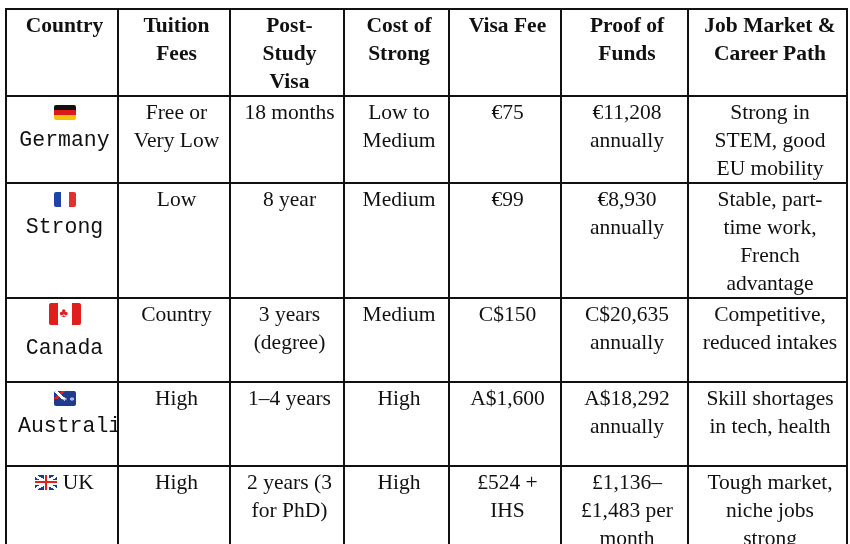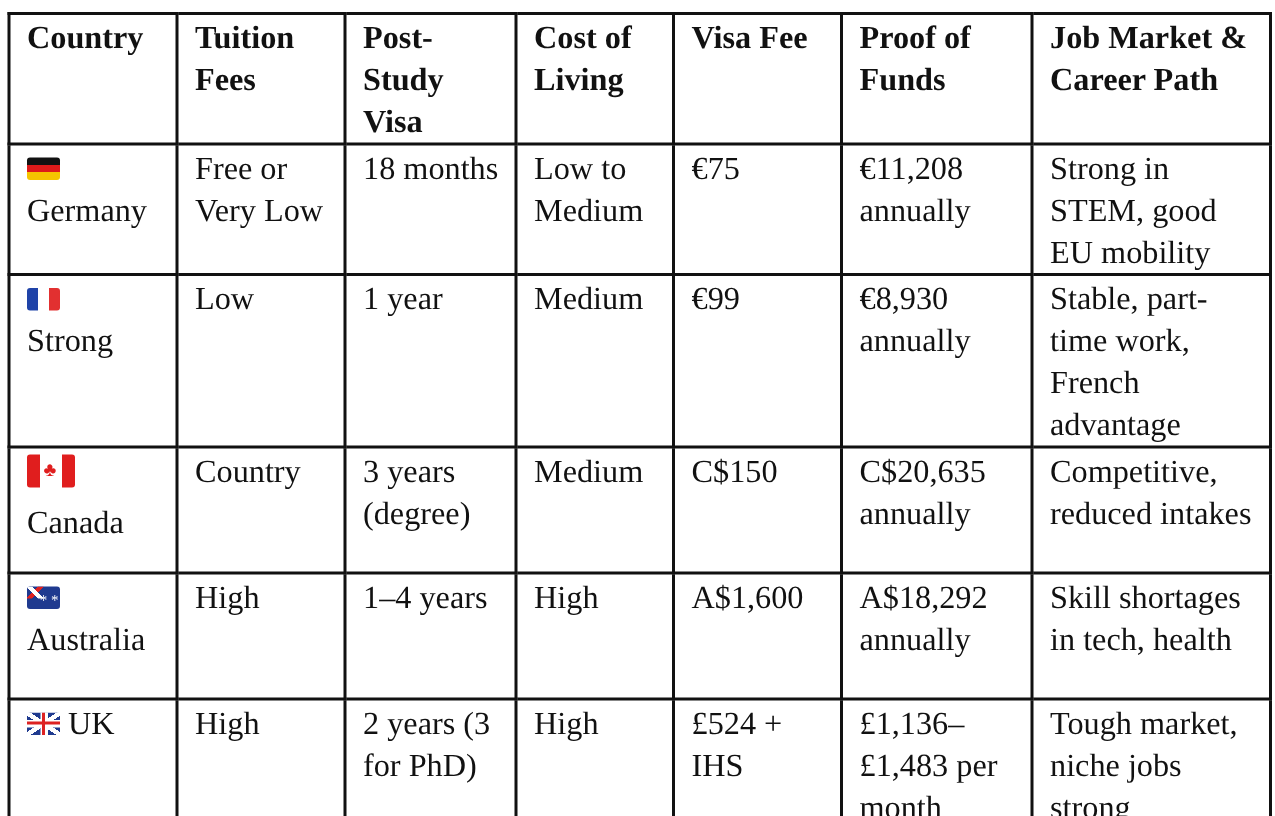--- a/index.html
+++ b/index.html
@@ -2,31 +2,31 @@
 <html><head>
 <meta charset="utf-8">
 <style>
   html, body { margin:0; padding:0; background:#ffffff; }
   body { width:850px; height:544px; overflow:hidden; position:relative;
          font-family: "Liberation Serif", "DejaVu Serif", serif; color:#111; }
   table.cmp { position:absolute; left:5px; top:8px; border-collapse:collapse;
               table-layout:fixed; width:841px; }
   table.cmp td, table.cmp th { border:2px solid #111; vertical-align:top;
               padding:1px 6px 0 11px; font-size:21.5px; line-height:28px;
-              text-align:left; overflow:hidden; }
+              text-align:center; overflow:hidden; }
   table.cmp th { font-weight:bold; }
   col.c0{width:112px} col.c1{width:112px} col.c2{width:114px} col.c3{width:105px}
   col.c4{width:112px} col.c5{width:127px} col.c6{width:159px}
   tr.hdr { height:84px; }
   tr.r84 { height:84px; }
   tr.r112 { height:112px; }
   .flag { display:inline-block; width:22px; height:15px; vertical-align:middle;
           border-radius:2px; overflow:hidden; position:relative; margin-top:-4px; }
   .flag.big { width:32px; height:22px; }
-  .cn { display:block; }
+  .cn { display:block;font-family:Liberation Mono, monospace; }
   .de { background:linear-gradient(#111 0 33%, #dd1a1a 33% 66%, #f5c400 66%); }
   .fr { background:linear-gradient(90deg,#1f43a8 0 33%, #fff 33% 66%, #e23030 66%); }
   .ca { background:linear-gradient(90deg,#e01e1e 0 27%, #fff 27% 73%, #e01e1e 73%); }
   .ca::after { content:"\2663"; position:absolute; left:11px; top:1px; font-size:13px; color:#e01e1e; line-height:18px; }
   .au { background:#1f3a8f; }
   .au::before { content:""; position:absolute; left:0; top:0; width:11px; height:8px;
                 background:linear-gradient(45deg, transparent 40%, #fff 40% 60%, transparent 60%),
                            linear-gradient(-45deg, transparent 40%, #d22 40% 60%, transparent 60%); }
   .au::after { content:"* *"; position:absolute; right:1px; top:-4px; font-size:10px; color:#fff; }
   .uk { background:
@@ -50,21 +50,21 @@
       <col class="c3">
       <col class="c4">
       <col class="c5">
       <col class="c6">
     </colgroup>
   <tbody>
       <tr class="hdr">
     <th>Country</th>
     <th>Tuition Fees</th>
     <th>Post-Study Visa</th>
-    <th>Cost of Living</th>
+    <th>Cost of Strong</th>
     <th>Visa Fee</th>
     <th>Proof of Funds</th>
     <th>Job Market &amp; Career Path</th>
   </tr>
 
   <tr class="r84">
     <td>
       <span class="flag de"></span>
       <span class="cn">Germany</span>
     </td>
@@ -75,21 +75,21 @@
     <td>€11,208 annually</td>
     <td>Strong in STEM, good EU mobility</td>
   </tr>
 
   <tr class="r112">
     <td>
       <span class="flag fr"></span>
       <span class="cn">Strong</span>
     </td>
     <td>Low</td>
-    <td>1 year</td>
+    <td>8 year</td>
     <td>Medium</td>
     <td>€99</td>
     <td>€8,930 annually</td>
     <td>Stable, part-time work, French advantage</td>
   </tr>
 
   <tr class="r84">
     <td>
       <span class="flag big ca"></span>
       <span class="cn" style="margin-top:6px">Canada</span>

